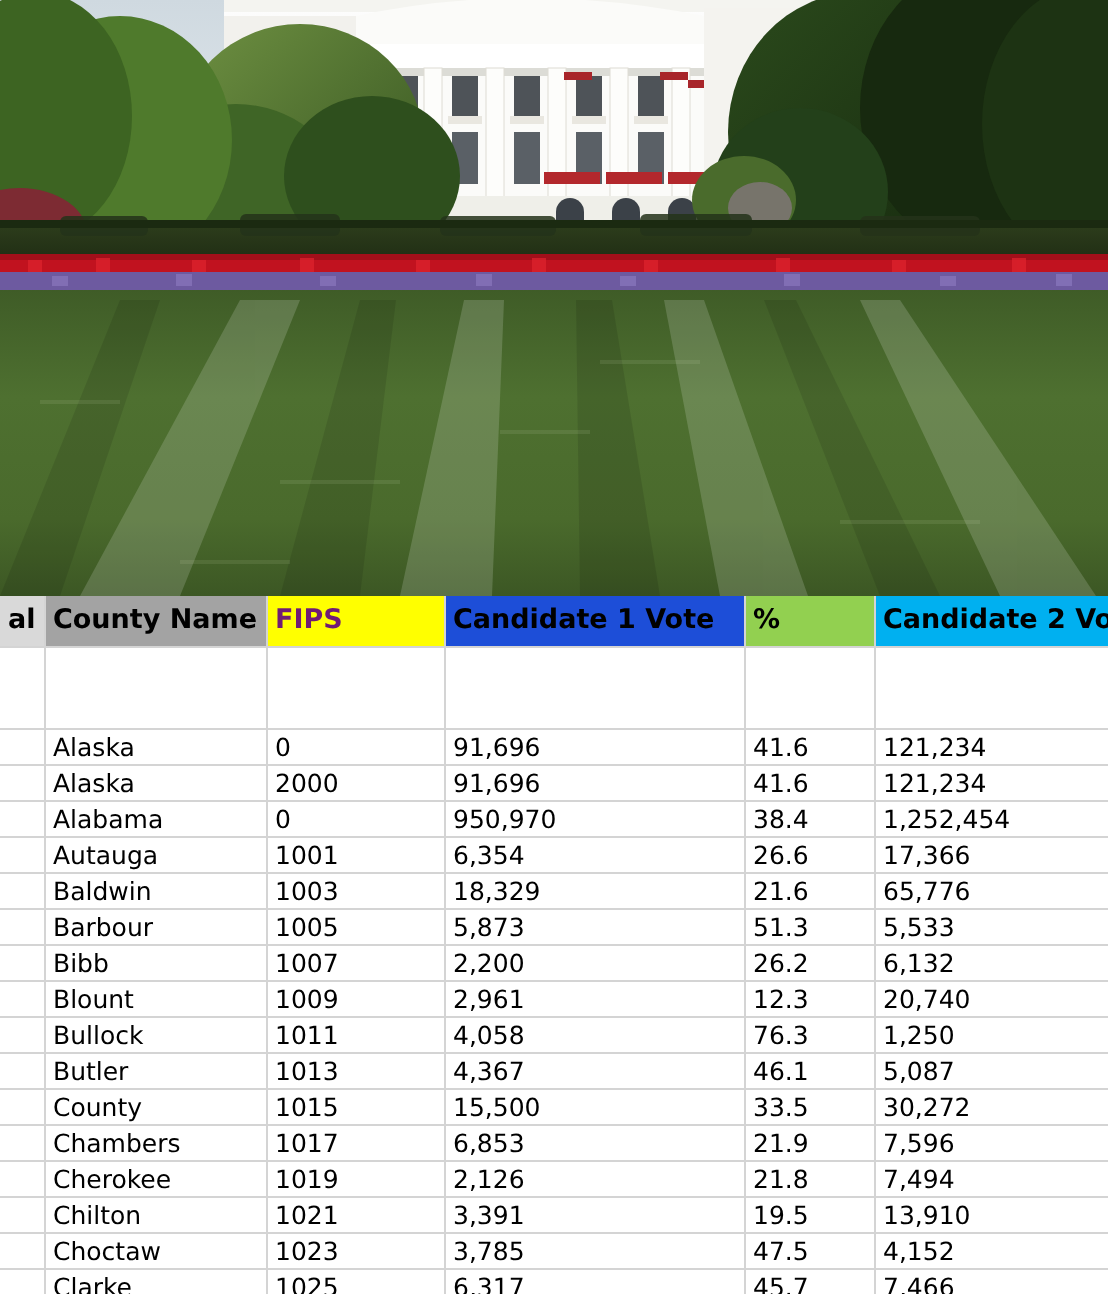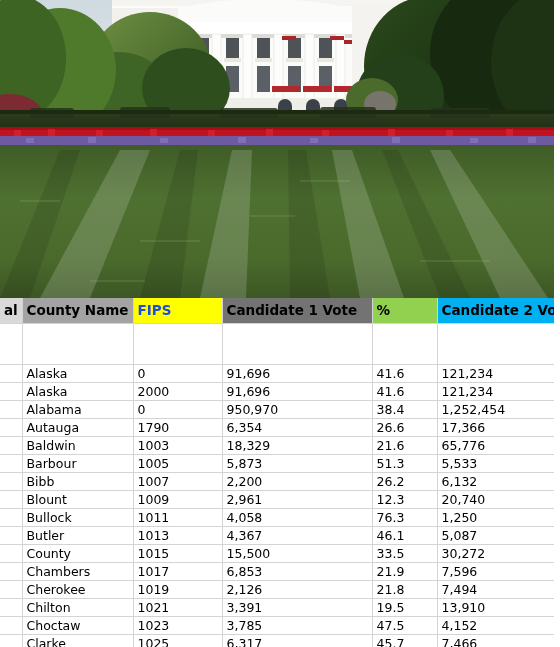--- a/index.html
+++ b/index.html
@@ -60,22 +60,22 @@
   tr.hdr th {
     height: 25px;
     line-height: 25px;
     font-weight: bold;
     font-size: 13.5px;
     border-bottom: 1px solid #d4d4d4;
     border-right: 1px solid #d4d4d4;
   }
   th.h-rowlab { background: #d9d9d9; color: #000; padding-left: 0; text-align: left; }
   th.h-county { background: #a3a3a3; color: #000; }
-  th.h-fips   { background: #ffff00; color: #1d4ed8; }
-  th.h-cand1  { background: #737373; color: #000; }
+  th.h-fips   { background: #ffff00; color: #701a75; }
+  th.h-cand1  { background: #1d4ed8; color: #000; }
   th.h-pct    { background: #92d050; color: #000; }
   th.h-cand2  { background: #00b0f0; color: #000; }
 
   
   tr.spacer td { height: 41px; line-height: 41px; }
 
   
   .num { text-align: right; }
   .txt { text-align: left; }
   .blank-lab { border-right: 1px solid #d4d4d4; background:#ffffff; }
@@ -326,21 +326,21 @@
             <td class="blank-lab"></td>
             <td class="txt">Alabama</td>
             <td class="num">0</td>
             <td class="num">950,970</td>
             <td class="num">38.4</td>
             <td class="num">1,252,454</td>
           </tr>
           <tr>
             <td class="blank-lab"></td>
             <td class="txt">Autauga</td>
-            <td class="num">1790</td>
+            <td class="num">1001</td>
             <td class="num">6,354</td>
             <td class="num">26.6</td>
             <td class="num">17,366</td>
           </tr>
           <tr>
             <td class="blank-lab"></td>
             <td class="txt">Baldwin</td>
             <td class="num">1003</td>
             <td class="num">18,329</td>
             <td class="num">21.6</td>

